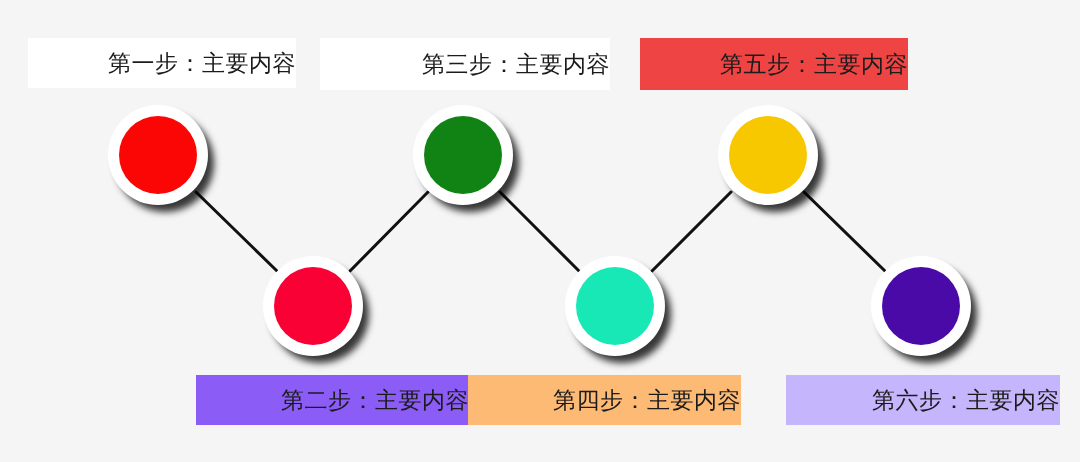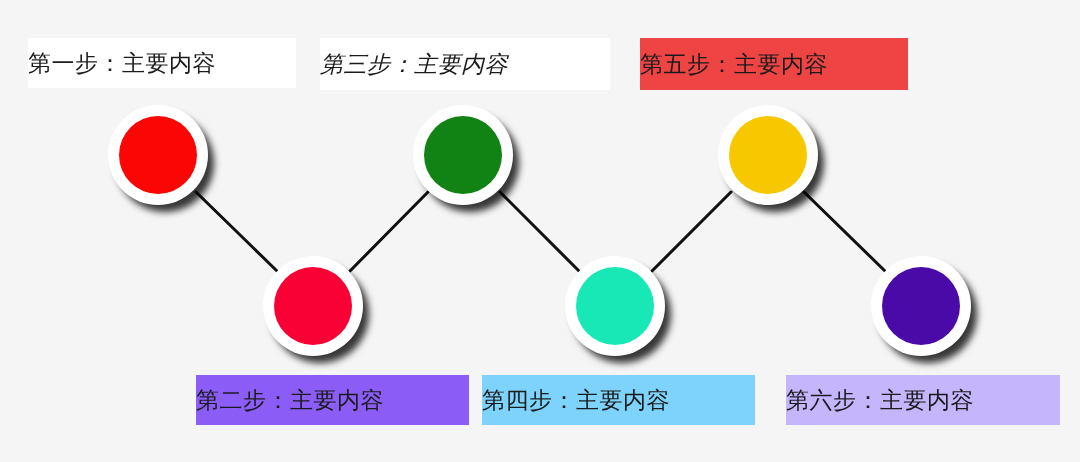--- a/index.html
+++ b/index.html
@@ -28,21 +28,21 @@
     width: 1080px;
     height: 462px;
     z-index: 1;
   }
   
   .label-box {
     position: absolute;
     background: #ffffff;
     display: flex;
     align-items: center;
-    justify-content: flex-start;
+    justify-content: flex-end;
     box-sizing: border-box;
     z-index: 3;
   }
   .label-text {
     font-family: "DejaVu Sans", "Liberation Sans", sans-serif;
     font-size: 23px;
     line-height: 1;
     color: #1b1b1b;
     letter-spacing: 0.5px;
     white-space: nowrap;
@@ -109,24 +109,24 @@
       </div>
     </div>
 
   <div id="label-layer">
       <div class="label-box" style="left: 28px; top: 38px; width: 268px; height: 50px; background: rgb(255, 255, 255);">
         <span class="label-text">第一步：主要内容</span>
       </div>
       <div class="label-box" style="left: 196px; top: 375px; width: 273px; height: 50px; background: #8b5cf6;">
         <span class="label-text">第二步：主要内容</span>
       </div>
-      <div class="label-box" style="left: 320px; top: 38px; width: 290px; height: 52px; background: rgb(255, 255, 255); font-style: italic;">
+      <div class="label-box" style="left: 320px; top: 38px; width: 290px; height: 52px; background: rgb(255, 255, 255);">
         <span class="label-text">第三步：主要内容</span>
       </div>
-      <div class="label-box" style="left: 482px; top: 375px; width: 273px; height: 50px; background: #7dd3fc;">
+      <div class="label-box" style="left: 468px; top: 375px; width: 273px; height: 50px; background: #fdba74;">
         <span class="label-text">第四步：主要内容</span>
       </div>
       <div class="label-box" style="left: 640px; top: 38px; width: 268px; height: 52px; background: #ef4444;">
         <span class="label-text">第五步：主要内容</span>
       </div>
       <div class="label-box" style="left: 786px; top: 375px; width: 274px; height: 50px; background: #c4b5fd;">
         <span class="label-text">第六步：主要内容</span>
       </div>
     </div>
 

